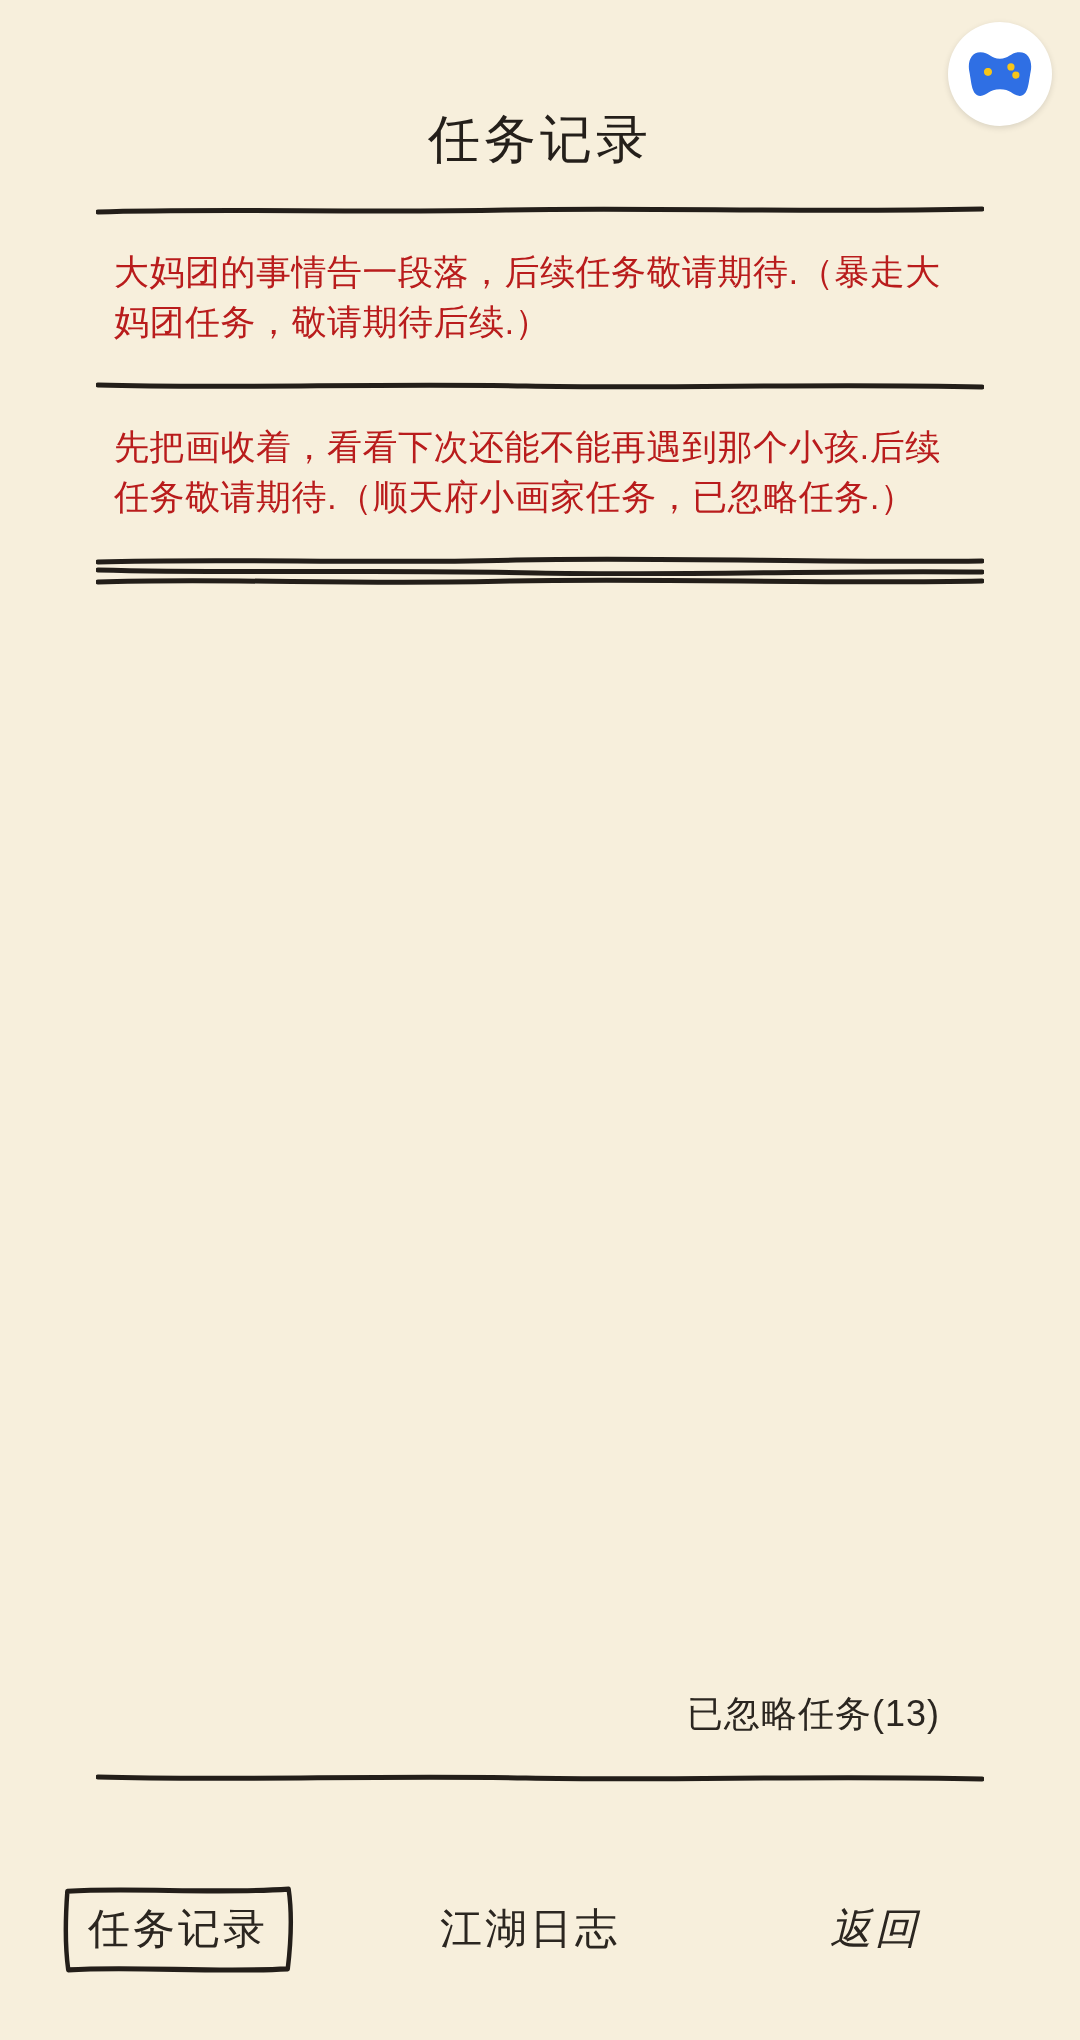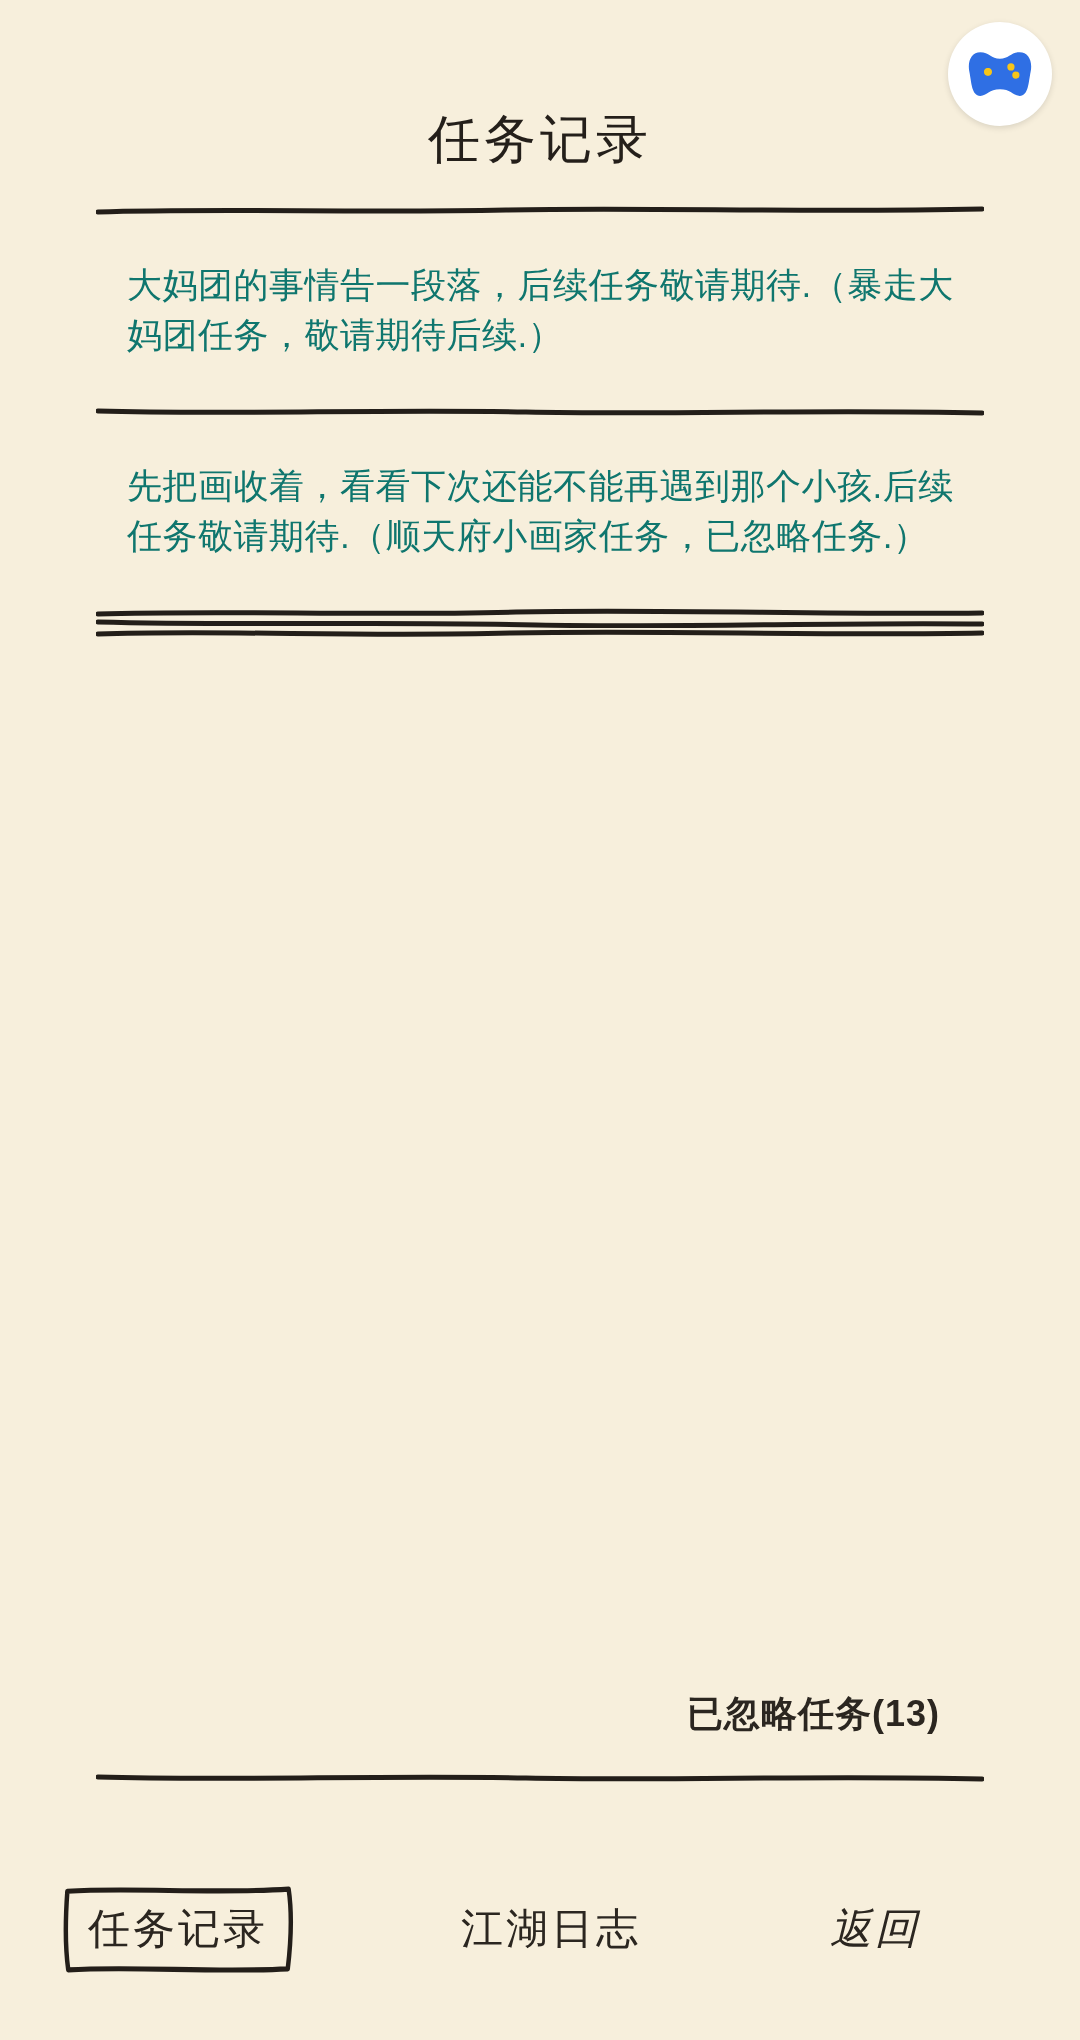--- a/index.html
+++ b/index.html
@@ -63,37 +63,36 @@
     position: absolute;
     top: 205px;
     left: 96px;
     width: 888px;
   }
 
   .entry {
     padding: 28px 6px 30px 14px;
   }
   .entry p {
-    margin: 17px;
+    margin: 4px;
     font-size: 35px;
     line-height: 1.42;
     letter-spacing: 0.5px;
-    color: #0f766e;
+    color: #b91c1c;
     text-align: left;
   }
 
   
   .ignored-row {
     position: absolute;
     top: 1690px;
     left: 96px;
     width: 888px;
     text-align: right;
     padding-right: 44px;
-    font-weight: bold;
   }
   .ignored-row .label {
     font-size: 36px;
     color: #2b2620;
     letter-spacing: 1px;
   }
   .ignored-divider {
     position: absolute;
     top: 1768px;
     left: 96px;
@@ -111,21 +110,21 @@
     align-items: center;
   }
   .nav-item {
     font-size: 42px;
     letter-spacing: 3px;
     color: #2b2620;
     position: relative;
     white-space: nowrap;
   }
   .nav-item.quest { position: absolute; left: 62px; top: 28px; padding: 18px 26px; }
-  .nav-item.journal { position: absolute; left: 440px; top: 46px; margin-left: 21px; }
+  .nav-item.journal { position: absolute; left: 440px; top: 46px; }
   .nav-item.back { position: absolute; left: 830px; top: 46px; font-style: italic; }
   .nav-box {
     position: absolute;
     left: 0; top: 0;
     width: 100%;
     height: 100%;
     pointer-events: none;
   }
 </style>
 </head>

